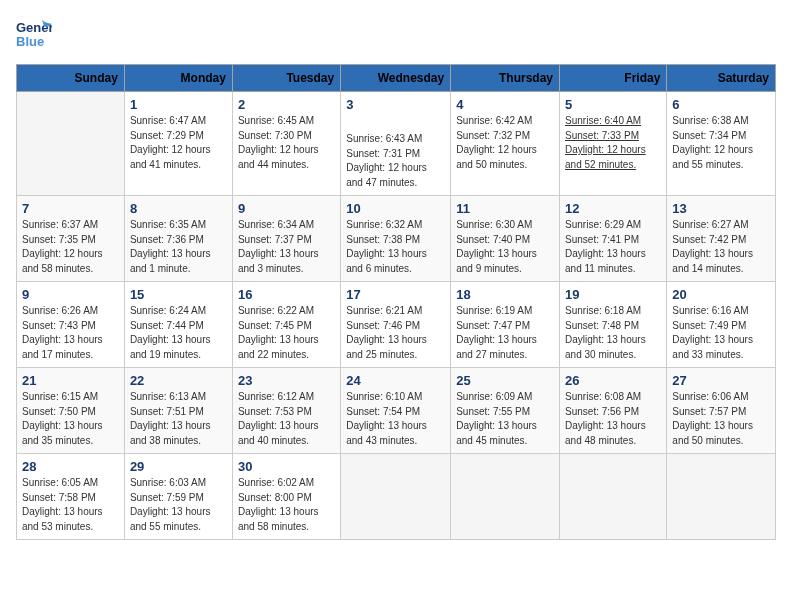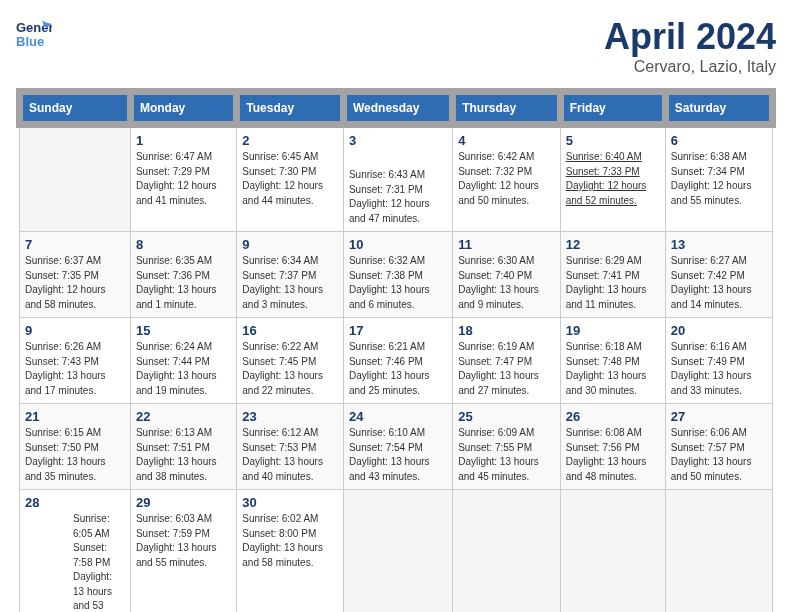--- a/index.html
+++ b/index.html
@@ -33,26 +33,26 @@
       font-size: 16px;
       color: #555;
     }
     table {
       width: 100%;
       border-collapse: collapse;
       font-size: 10.5px;
     }
     thead tr th {
       background-color: #2e6db4;
-      color: #ffffff;
-      text-align: left;
+      color: #000000;
+      text-align: right;
       padding: 6px 6px;
       font-size: 12px;
       font-weight: bold;
-      border: 7px solid #a3a3a3;
+      border: 1px solid #a3a3a3;
     }
     tbody tr td {
       border: 1px solid #ccc;
       vertical-align: top;
       padding: 5px 5px;
       width: 113px;
       min-height: 80px;
       background: #fff;
     }
     tbody tr:nth-child(even) td {
@@ -85,24 +85,20 @@
 <div class="header">
   <div class="logo">
     <div class="logo-wrapper">
       <svg width="36" height="36" viewBox="0 0 36 36">
         <text x="0" y="16" font-size="13" font-weight="bold" fill="#1a3a6b">General</text>
         <text x="0" y="30" font-size="13" font-weight="bold" fill="#4a90d9">Blue</text>
         <polygon points="26,4 34,10 28,10" fill="#4a90d9"></polygon>
         <polygon points="28,6 36,8 30,12" fill="#4a90d9"></polygon>
       </svg>
     </div>
-  </div>
-  <div class="title-block">
-    <div class="month-title">April 2024</div>
-    <div class="subtitle">Cervaro, Lazio, Italy</div>
   </div>
 </div>
 
 <table>
   <thead>
     <tr>
       <th>Sunday</th>
       <th>Monday</th>
       <th>Tuesday</th>
       <th>Wednesday</th>
@@ -306,21 +302,21 @@
           <span class="day-number">27</span>
           <div class="day-info" style="white-space: pre-line;">Sunrise: 6:06 AM
 Sunset: 7:57 PM
 Daylight: 13 hours
 and 50 minutes.</div>
         </td>
       </tr>
       <tr>
         <td>
           <span class="day-number">28</span>
-          <div class="day-info" style="white-space: pre-line; margin-left: 48px;">Sunrise: 6:05 AM
+          <div class="day-info" style="white-space: pre-line;">Sunrise: 6:05 AM
 Sunset: 7:58 PM
 Daylight: 13 hours
 and 53 minutes.</div>
         </td>
         <td>
           <span class="day-number">29</span>
           <div class="day-info" style="white-space: pre-line;">Sunrise: 6:03 AM
 Sunset: 7:59 PM
 Daylight: 13 hours
 and 55 minutes.</div>

